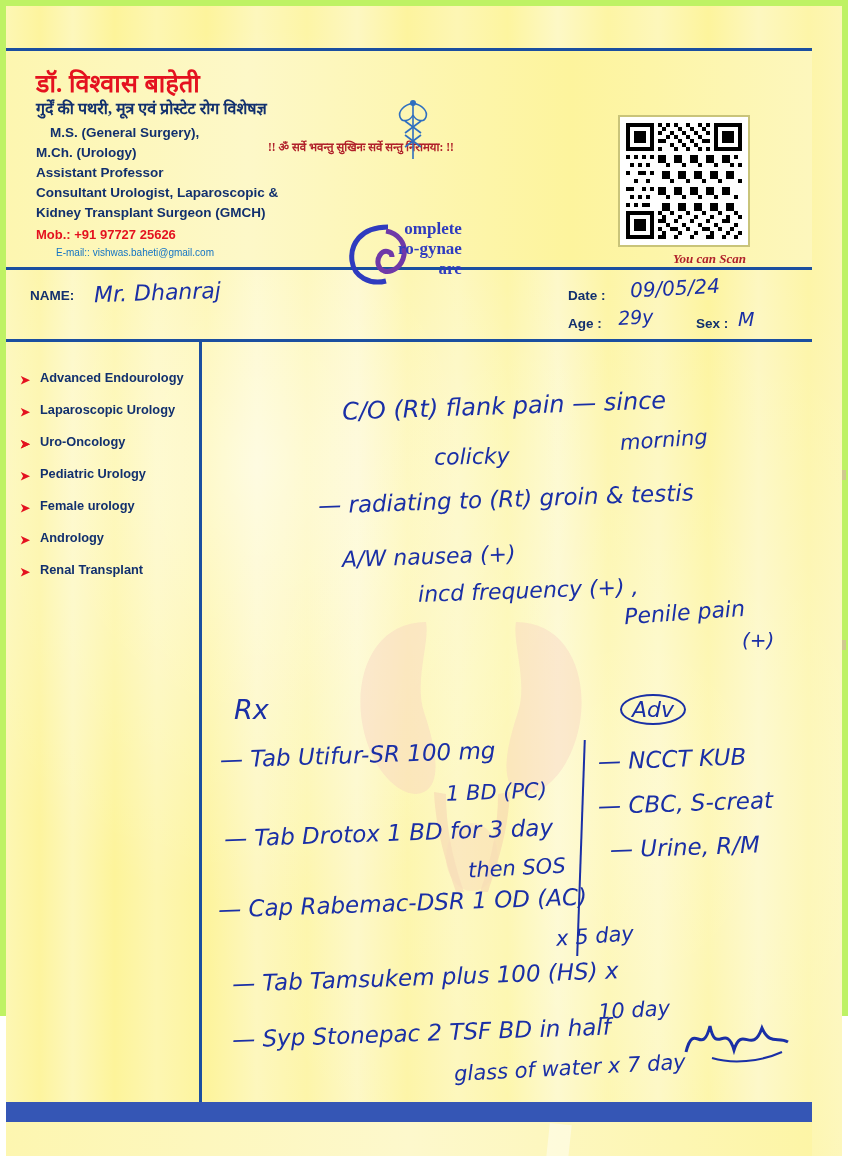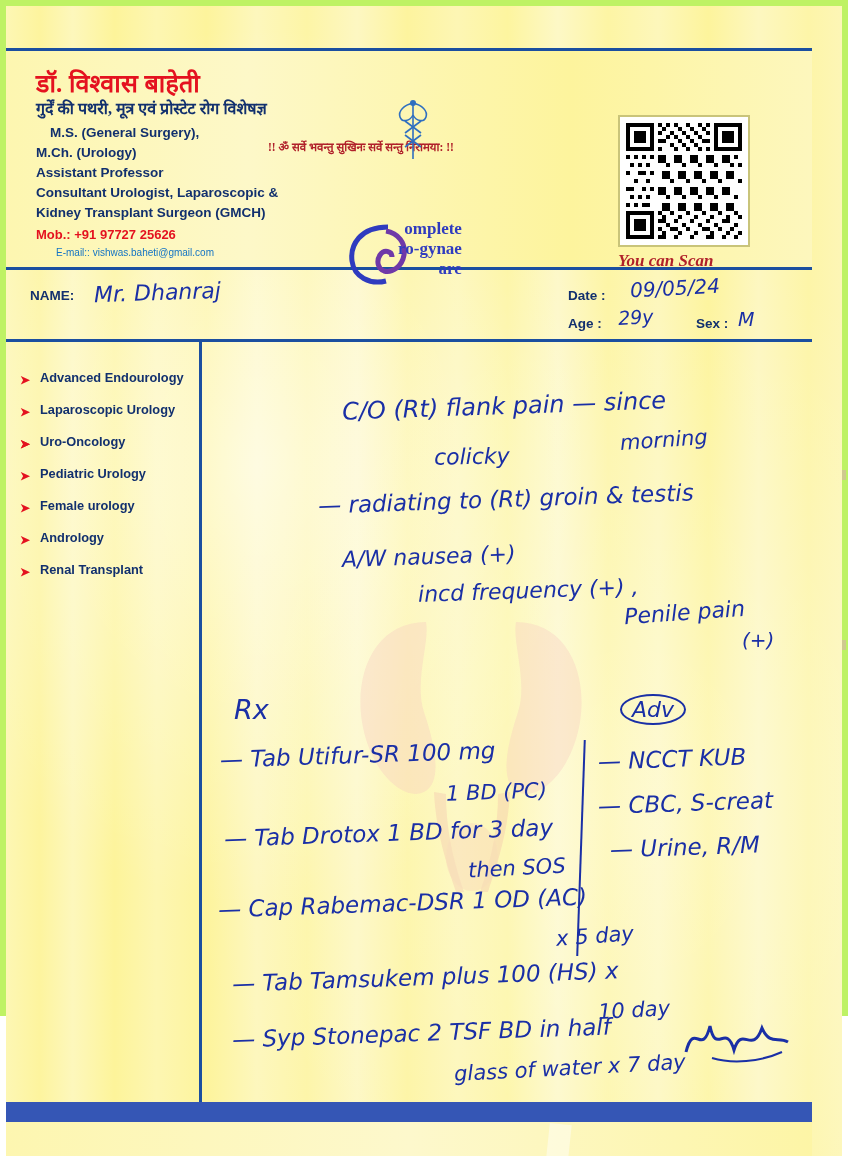--- a/index.html
+++ b/index.html
@@ -79,21 +79,21 @@
   .caduceus { position:absolute; left:386px; top:48px; width:42px; height:62px; }
 
   
   .logo { position:absolute; left:330px; top:160px; width:200px; height:84px; }
   .logo-text { position:absolute; left:392px; top:168px; line-height:20px;text-align:right; }
   .logo-text div { color:#2f3bbf; font-weight:bold; font-size:17px; font-family:"Liberation Serif", serif; }
 
   
   .qr-box { position:absolute; right:62px; top:64px; width:132px; height:132px; background:#fff; border:2px solid #c9c47a; padding:6px; }
   .qr { width:100%; height:100%; display:block; }
-  .qr-cap { position:absolute; right:66px; top:200px; width:128px; text-align:left; color:#b0202a; font-weight:bold; font-size:17px; font-family:"Liberation Serif", serif; font-style:italic; }
+  .qr-cap { position:absolute; right:66px; top:200px; width:128px; text-align:right; color:#b0202a; font-weight:bold; font-size:13px; font-family:"Liberation Serif", serif; font-style:italic; }
 
   
   .patient {
     position:absolute; left:6px; top:270px; width:806px; height:72px;
     border-bottom:3px solid #1b4fa0;
   }
   .lbl { position:absolute; color:#12306e; font-weight:bold; font-size:13.5px; }
   .lbl.name { left:24px; top:18px; }
   .lbl.date { left:562px; top:18px; }
   .lbl.age  { left:562px; top:46px; }

